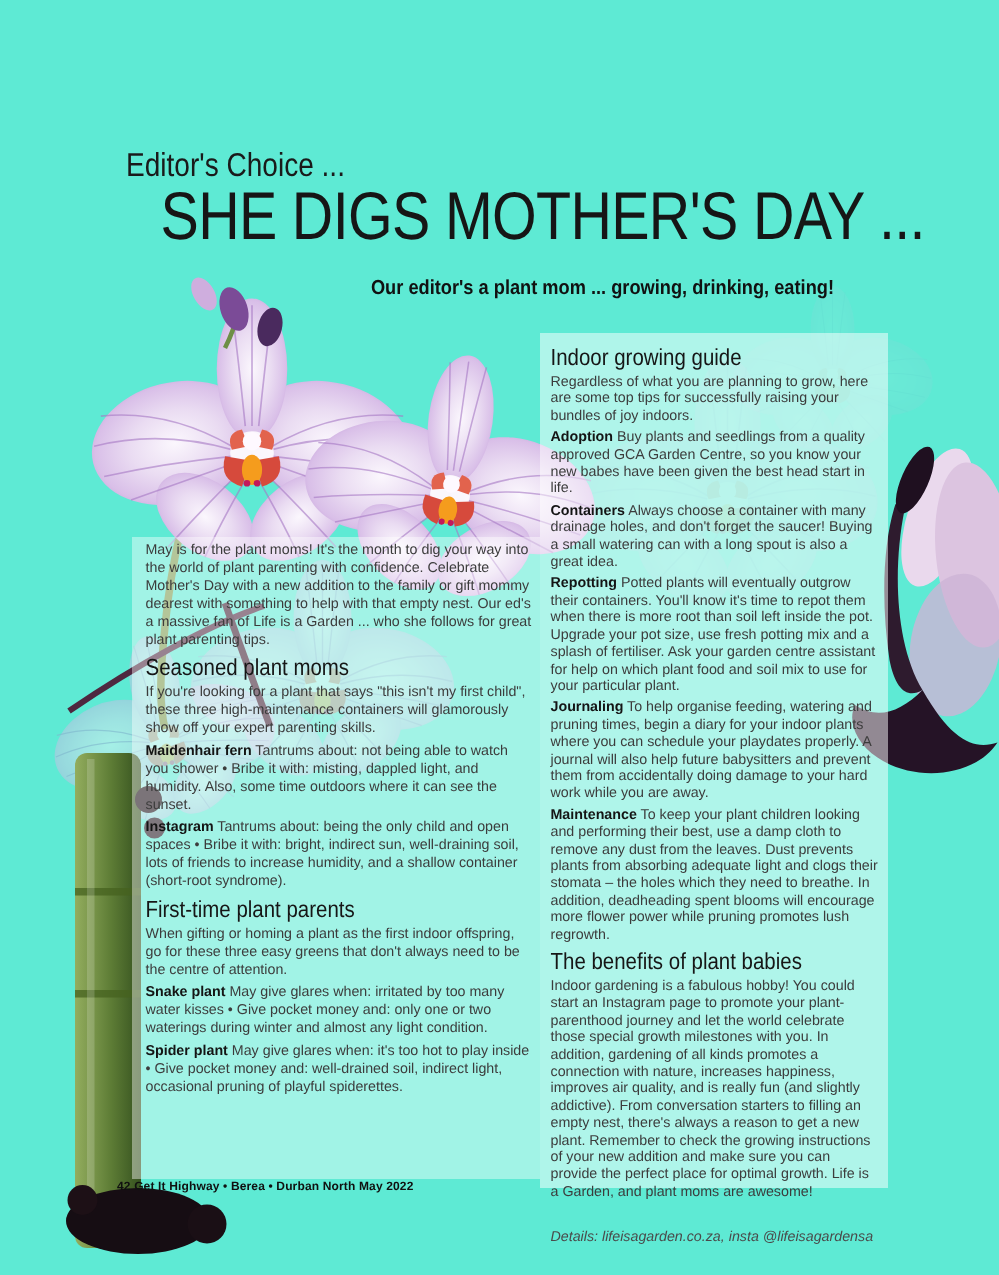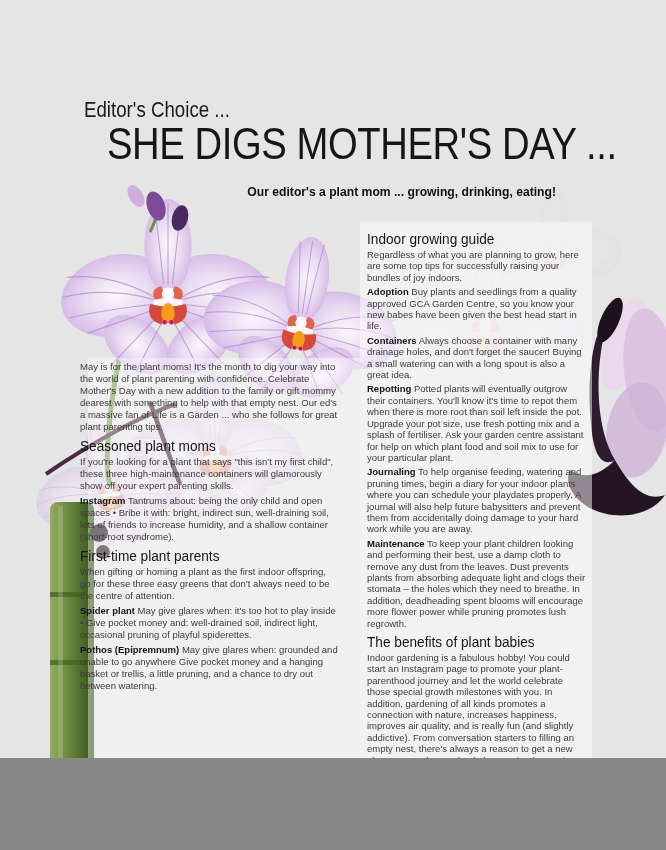--- a/index.html
+++ b/index.html
@@ -1,36 +1,36 @@
 <!DOCTYPE html>
 <html><head>
 <meta charset="utf-8">
 <style>
   html,body{margin:0;padding:0;background:#888;}
   .page{
-    position:relative;width:666px;height:758px;background:#e5e5e5;
+    position:relative;width:666px;height:850px;background:#5eead4;
     margin:0 auto;overflow:hidden;
     font-family:"Liberation Sans",sans-serif;color:#3c3c3c;
   }
   .art{position:absolute;left:0;top:0;width:666px;height:850px;}
   .kicker{
     position:absolute;left:84px;top:97px;font-size:22px;color:#1a1a1a;
     white-space:nowrap;transform:scaleX(.85);transform-origin:0 50%;
   }
   .title{
     position:absolute;left:107px;top:118px;font-size:45px;color:#161616;
     letter-spacing:-.5px;white-space:nowrap;line-height:52px;
     transform:scaleX(.85);transform-origin:0 50%;
   }
   .subtitle{
     position:absolute;right:110px;top:184px;font-size:13.5px;font-weight:bold;color:#111;
     white-space:nowrap;transform:scaleX(.9);transform-origin:100% 50%;
   }
   .col{position:absolute;font-size:9.5px;}
-  .col-left{left:80px;top:361px;width:259px;line-height:12px;}
+  .col-left{left:97px;top:361px;width:259px;line-height:12px;}
   .col-right{left:367px;top:226px;width:220px;line-height:11.4px;}
   .para{margin:0 0 3px 0;}
   .para b{color:#141414;}
   .sec-h{
     font-size:15.5px;color:#161616;margin:4px 0 2px 0;line-height:17px;
     transform:scaleX(.88);transform-origin:0 50%;white-space:nowrap;font-weight:normal;
   }
   .details{font-style:italic;color:#4a4a4a;margin-top:19px;}
   .footer{
     position:absolute;left:78px;top:786px;font-size:8px;font-weight:bold;color:#101010;
@@ -137,26 +137,27 @@
 
   <div class="kicker">Editor's Choice ...</div>
   <div class="title">SHE DIGS MOTHER'S DAY ...</div>
   <div class="subtitle">Our editor's a plant mom ... growing, drinking, eating!</div>
 
   <div class="col col-left">
     <p class="para">May is for the plant moms! It's the month to dig your way into the world of plant parenting with confidence. Celebrate Mother's Day with a new addition to the family or gift mommy dearest with something to help with that empty nest. Our ed's a massive fan of Life is a Garden ... who she follows for great plant parenting tips.</p>
 
     <h2 class="sec-h">Seasoned plant moms</h2>
     <p class="para">If you're looking for a plant that says "this isn't my first child", these three high-maintenance containers will glamorously show off your expert parenting skills.</p>
+    <p class="para"><b>Maidenhair fern</b> <span>Tantrums about: not being able to watch you shower • Bribe it with: misting, dappled light, and humidity. Also, some time outdoors where it can see the sunset.</span></p>
     <p class="para"><b>Instagram</b> <span>Tantrums about: being the only child and open spaces • Bribe it with: bright, indirect sun, well-draining soil, lots of friends to increase humidity, and a shallow container (short-root syndrome).</span></p>
 
     <h2 class="sec-h">First-time plant parents</h2>
     <p class="para">When gifting or homing a plant as the first indoor offspring, go for these three easy greens that don't always need to be the centre of attention.</p>
+    <p class="para"><b>Snake plant</b> <span>May give glares when: irritated by too many water kisses • Give pocket money and: only one or two waterings during winter and almost any light condition.</span></p>
     <p class="para"><b>Spider plant</b> <span>May give glares when: it's too hot to play inside • Give pocket money and: well-drained soil, indirect light, occasional pruning of playful spiderettes.</span></p>
-    <p class="para"><b>Pothos (Epipremnum)</b> <span>May give glares when: grounded and unable to go anywhere Give pocket money and a hanging basket or trellis, a little pruning, and a chance to dry out between watering.</span></p>
   </div>
 
   <div class="col col-right">
     <h2 class="sec-h">Indoor growing guide</h2>
     <p class="para">Regardless of what you are planning to grow, here are some top tips for successfully raising your bundles of joy indoors.</p>
     <p class="para"><b>Adoption</b> <span>Buy plants and seedlings from a quality approved GCA Garden Centre, so you know your new babes have been given the best head start in life.</span></p>
     <p class="para"><b>Containers</b> <span>Always choose a container with many drainage holes, and don't forget the saucer! Buying a small watering can with a long spout is also a great idea.</span></p>
     <p class="para"><b>Repotting</b> <span>Potted plants will eventually outgrow their containers. You'll know it's time to repot them when there is more root than soil left inside the pot. Upgrade your pot size, use fresh potting mix and a splash of fertiliser. Ask your garden centre assistant for help on which plant food and soil mix to use for your particular plant.</span></p>
     <p class="para"><b>Journaling</b> <span>To help organise feeding, watering and pruning times, begin a diary for your indoor plants where you can schedule your playdates properly. A journal will also help future babysitters and prevent them from accidentally doing damage to your hard work while you are away.</span></p>
     <p class="para"><b>Maintenance</b> <span>To keep your plant children looking and performing their best, use a damp cloth to remove any dust from the leaves. Dust prevents plants from absorbing adequate light and clogs their stomata – the holes which they need to breathe. In addition, deadheading spent blooms will encourage more flower power while pruning promotes lush regrowth.</span></p>

